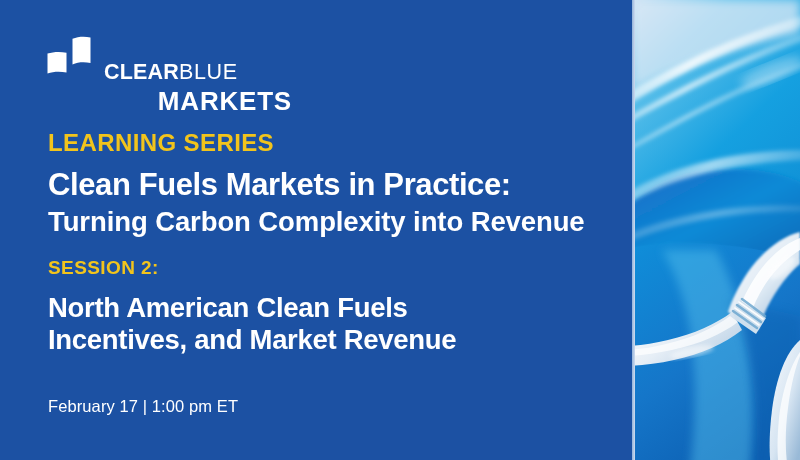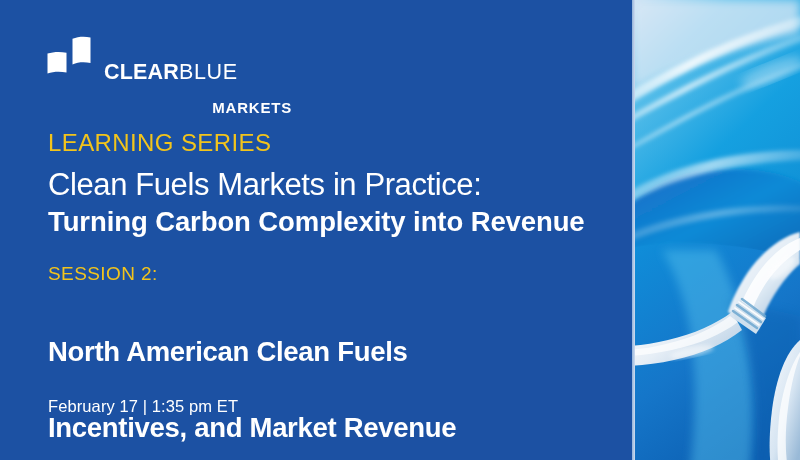--- a/index.html
+++ b/index.html
@@ -62,55 +62,55 @@
     font-weight: 700;
     letter-spacing: 0.2px;
   }
   .wm-blue {
     font-weight: 300;
     letter-spacing: 0.6px;
   }
   .wm-line2 {
     display: block;
     text-align: right;
-    font-size: 15px;
+    font-size: 26px;
     font-weight: 700;
     letter-spacing: 0.8px;
     color: #ffffff;
     line-height: 1;
-    margin-top: 16px;
+    margin-top: 4px;
     padding-right: 2px;
   }
 
   
   .kicker {
     position: absolute;
     left: 48px;
     color: #f2c41c;
-    font-weight: 400;
+    font-weight: 700;
     letter-spacing: 0.4px;
     line-height: 1;
     white-space: nowrap;
   }
   #kicker-learning {
     top: 131px;
     font-size: 24px;
   }
   #kicker-session {
-    top: 264px;
+    top: 258px;
     font-size: 19px;
   }
 
   
   .headline {
     position: absolute;
     left: 48px;
     top: 169px;
     font-size: 31px;
-    font-weight: 400;
+    font-weight: 700;
     color: #ffffff;
     line-height: 1.06;
     letter-spacing: -0.4px;
     white-space: nowrap;
   }
   .subhead {
     position: absolute;
     left: 48px;
     top: 207px;
     font-size: 27.5px;
@@ -128,21 +128,20 @@
     top: 292px;
     font-size: 27.5px;
     font-weight: 700;
     color: #ffffff;
     line-height: 1.16;
     letter-spacing: -0.3px;
   }
   .session-title .tline {
     display: block;
     white-space: nowrap;
-    margin-top: 44px;
   }
 
   
   .date-line {
     position: absolute;
     left: 48px;
     top: 398px;
     font-size: 16.5px;
     font-weight: 400;
     color: #ffffff;
@@ -201,21 +200,21 @@
 
     <div class="subhead">Turning Carbon Complexity into Revenue</div>
 
     <div class="kicker" id="kicker-session">SESSION 2:</div>
 
     <div class="session-title">
       <span class="tline">North American Clean Fuels</span>
       <span class="tline">Incentives, and Market Revenue</span>
     </div>
 
-    <div class="date-line">February 17 | 1:35 pm ET</div>
+    <div class="date-line">February 17 | 1:00 pm ET</div>
   </div>
 
   <div class="photo-panel">
     <svg viewBox="0 0 168 460" preserveAspectRatio="xMidYMid slice" aria-hidden="true">
       <defs>
         <linearGradient id="skyGrad" x1="0" y1="0" x2="0.35" y2="1">
           <stop offset="0%" stop-color="#cfe3f4"></stop>
           <stop offset="18%" stop-color="#5cc0ea"></stop>
           <stop offset="45%" stop-color="#15a0e0"></stop>
           <stop offset="100%" stop-color="#0b7fcb"></stop>

